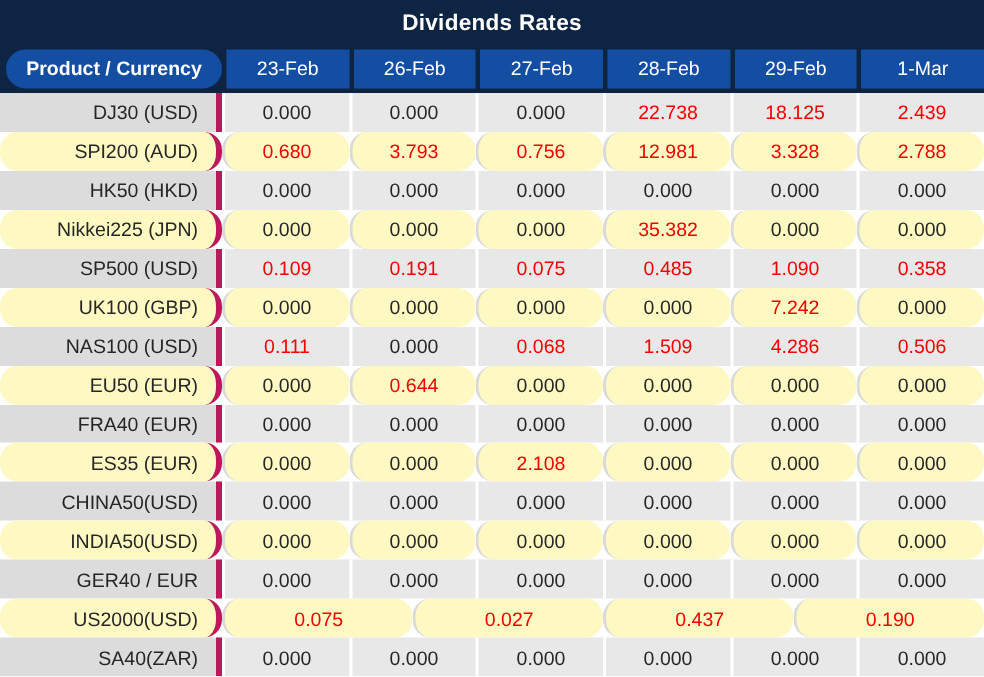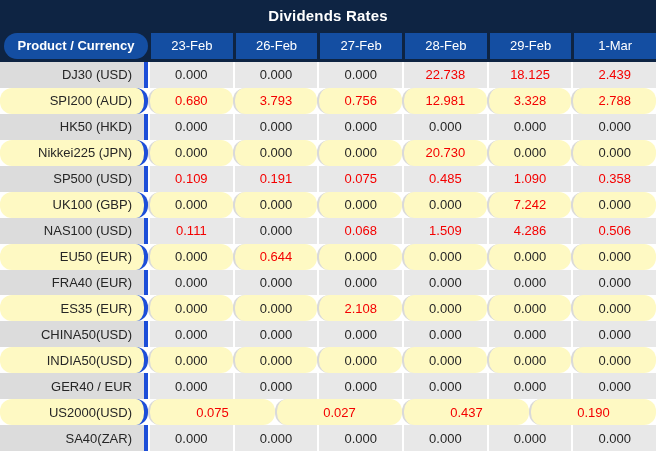--- a/index.html
+++ b/index.html
@@ -70,21 +70,21 @@
     align-items: center;
     font-size: 13px;
     color: var(--value-zero, #262626);
     box-sizing: border-box;
   }
   .cell.product {
     flex: 0 0 148px;
     width: 148px;
     justify-content: flex-end;
     padding-right: 12px;
-    border-right: 4px solid #1d4ed8;
+    border-right: 4px solid #be185d;
     white-space: nowrap;
   }
   .cell.value {
     flex: 1 1 0;
     justify-content: center;
     border-left: 2px solid var(--grid-line, #d9d9d9);
   }
   .cell.value:first-of-type {
     border-left-width: 1px;
   }
@@ -139,21 +139,21 @@
         <div class="cell value">0.000</div>
         <div class="cell value">0.000</div>
         <div class="cell value">0.000</div>
         <div class="cell value">0.000</div>
       </div>
       <div class="row plain">
     <div class="cell product">Nikkei225 (JPN)</div>
   <div class="cell value">0.000</div>
         <div class="cell value">0.000</div>
         <div class="cell value">0.000</div>
-        <div class="cell value red">20.730</div>
+        <div class="cell value red">35.382</div>
         <div class="cell value">0.000</div>
         <div class="cell value">0.000</div>
       </div>
       <div class="row striped">
     <div class="cell product">SP500 (USD)</div>
   <div class="cell value red">0.109</div>
         <div class="cell value red">0.191</div>
         <div class="cell value red">0.075</div>
         <div class="cell value red">0.485</div>
         <div class="cell value red">1.090</div>

